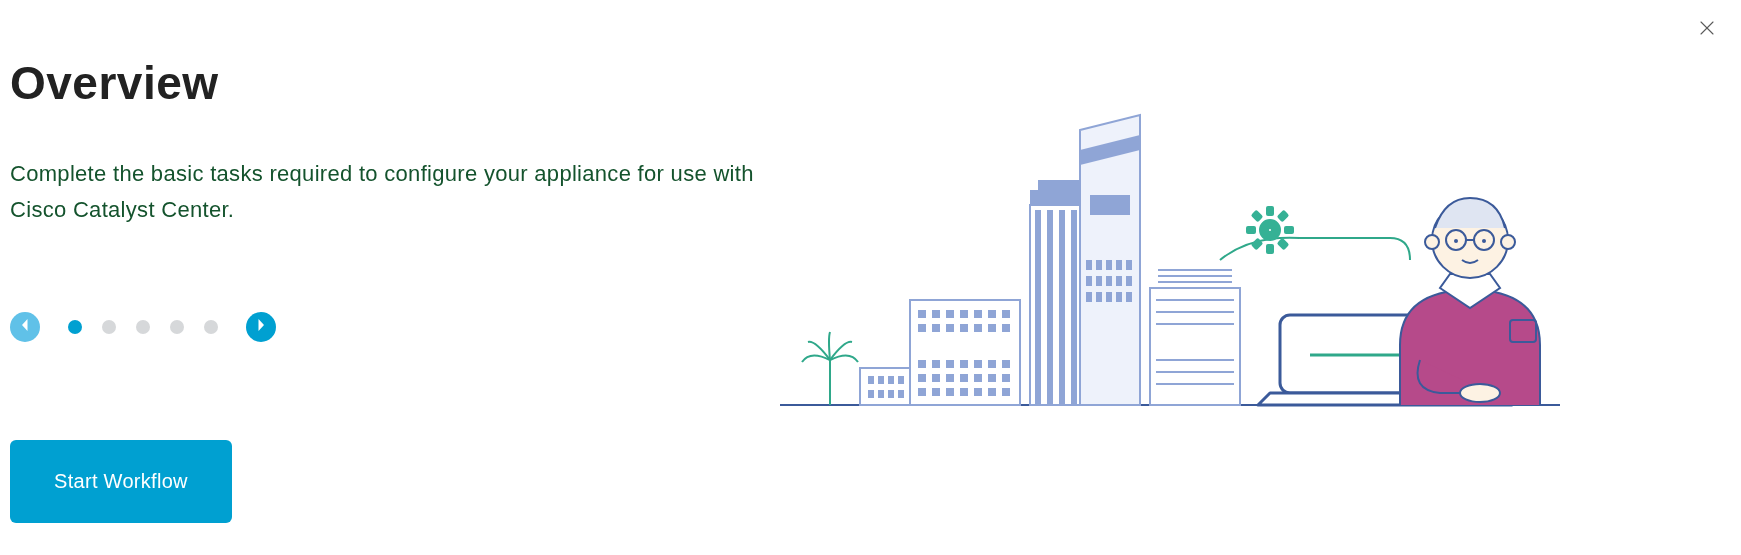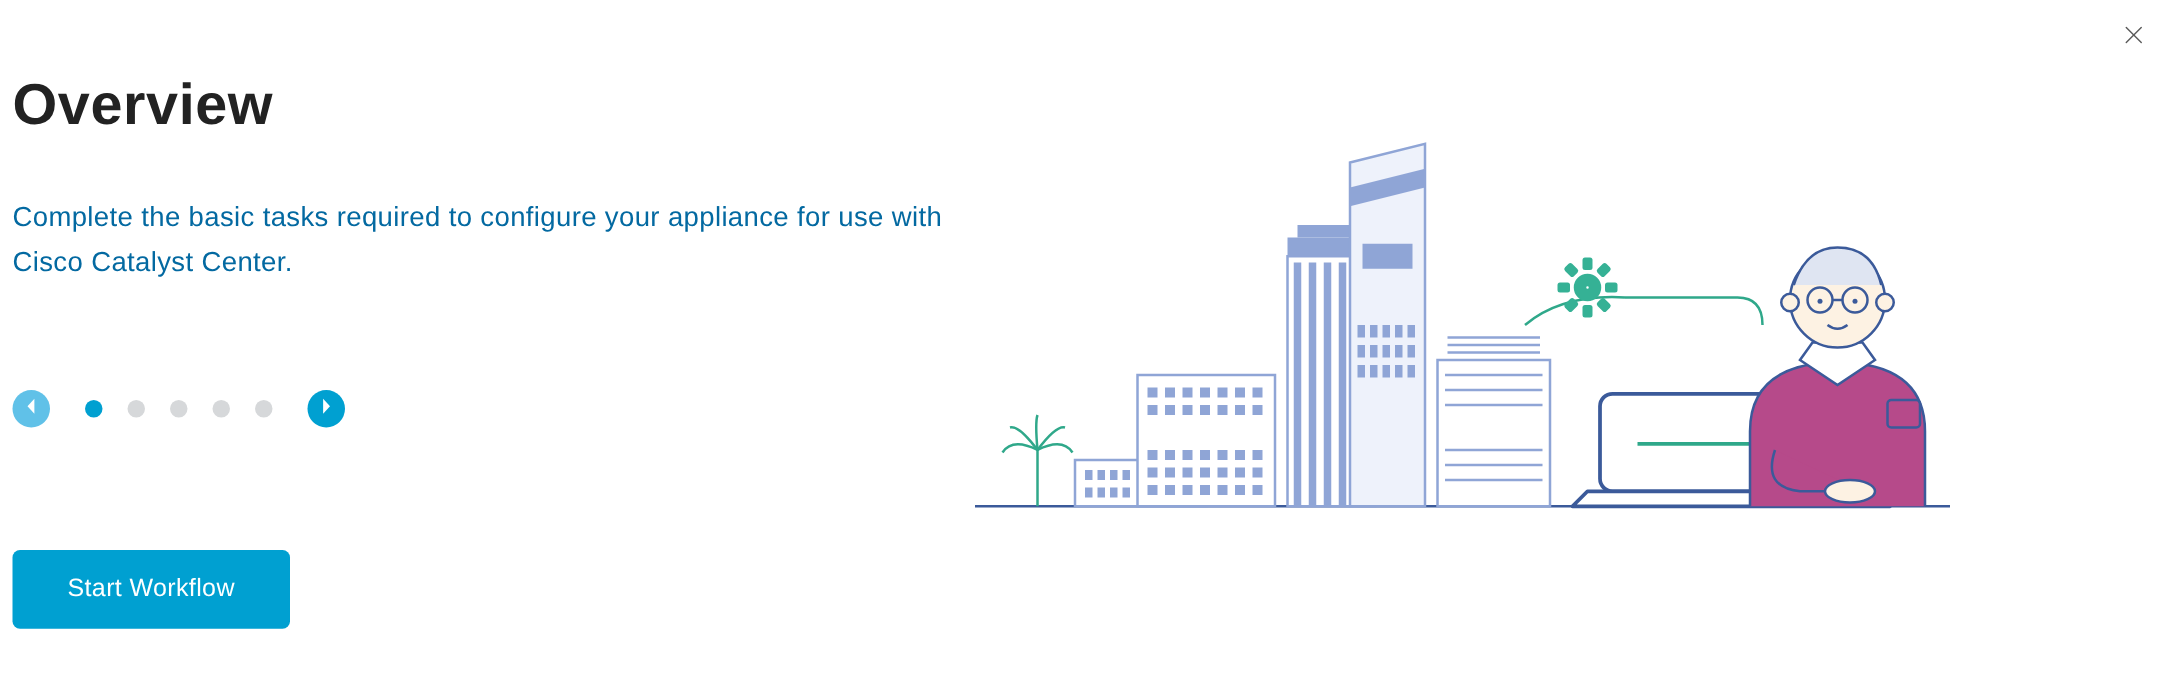--- a/index.html
+++ b/index.html
@@ -34,21 +34,21 @@
   h1 {
     font-size: 46px;
     font-weight: 700;
     color: #222;
     letter-spacing: 0.5px;
     margin-bottom: 46px;
   }
   .desc {
     font-size: 22px;
     line-height: 1.65;
-    color: #0369a1;
+    color: #14532d;
     letter-spacing: 0.3px;
     max-width: 760px;
   }
 
   .pager {
     position: absolute;
     left: 10px;
     top: 312px;
     display: flex;
     align-items: center;
@@ -77,21 +77,21 @@
   }
   .dot.active { background: #00a0d1; }
 
   .cta {
     position: absolute;
     left: 10px;
     top: 440px;
     background: #00a0d1;
     color: #fff;
     font-size: 20px;
-    padding: 20px 44px;
+    padding: 30px 44px;
     border: none;
     border-radius: 6px;
     cursor: pointer;
     letter-spacing: 0.3px;
   }
 
   .illus {
     position: absolute;
     left: 780px;
     top: 110px;

